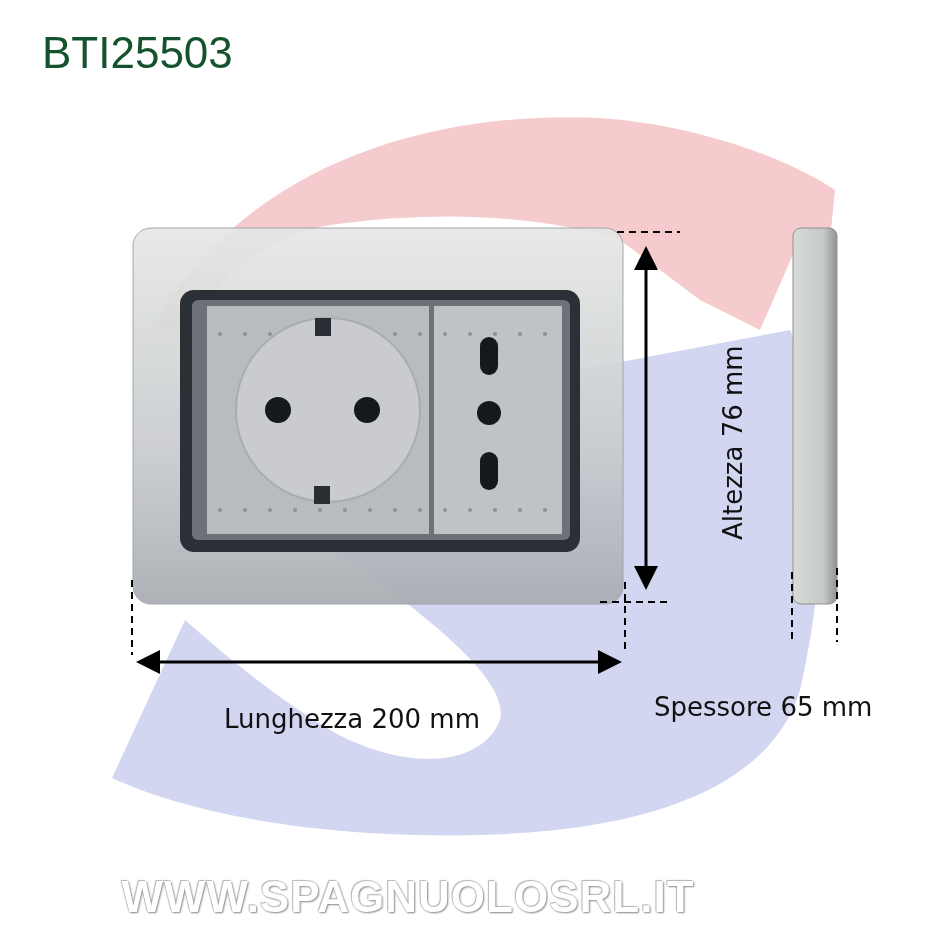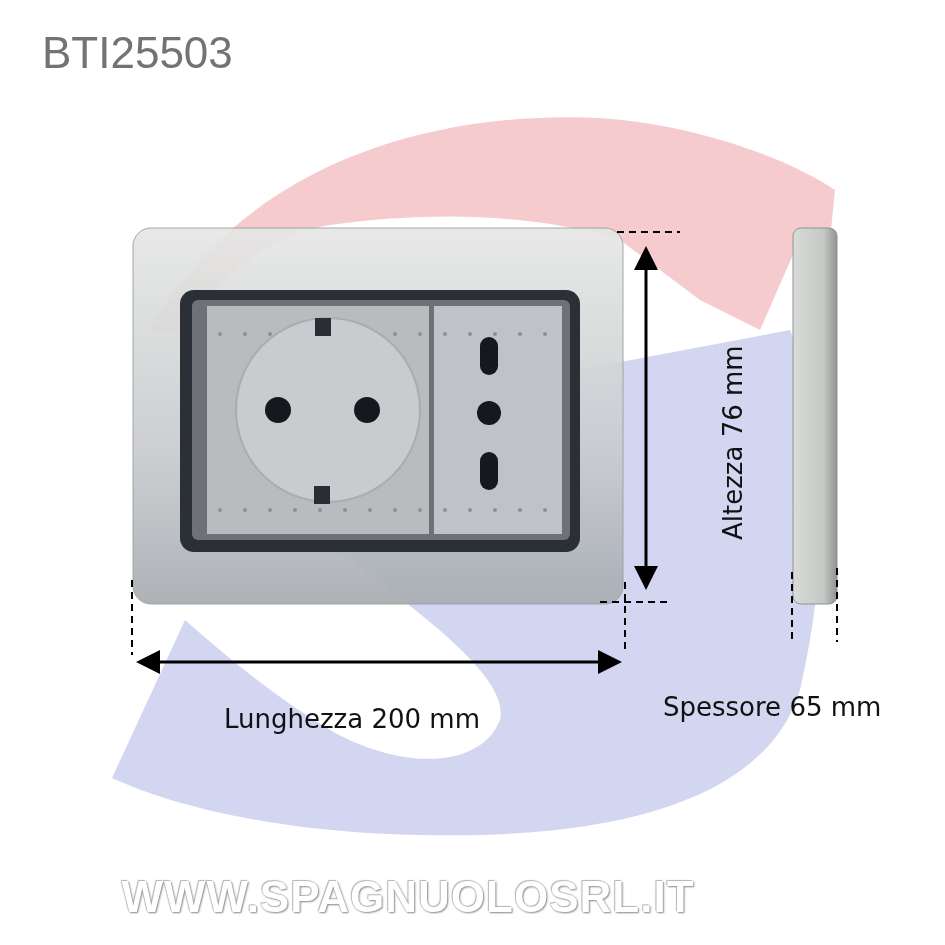--- a/index.html
+++ b/index.html
@@ -1,22 +1,22 @@
 <!DOCTYPE html>
 <html><head>
 <meta charset="utf-8">
 <style>
   html, body { margin:0; padding:0; }
   body { width:945px; height:945px; position:relative; overflow:hidden; background:#ffffff; font-family:"DejaVu Sans", sans-serif; }
   .abs { position:absolute; }
-  #title { left:42px; top:28px; font-size:44px; color:#737373; font-family:"Liberation Sans", sans-serif; letter-spacing:0px; }
+  #title { left:42px; top:28px; font-size:44px; color:#14532d; font-family:"Liberation Sans", sans-serif; letter-spacing:0px; }
   svg.layer { position:absolute; left:0; top:0; }
   .dim-label { position:absolute; color:#111; font-family:"DejaVu Sans", sans-serif; font-size:26px; white-space:nowrap; }
   #len-label { left:224px; top:704px; }
-  #thk-label { left:654px; top:692px;margin-left:9px; }
+  #thk-label { left:654px; top:692px; }
   #hgt-label { left:718px; top:540px; transform-origin:0 0; transform:rotate(-90deg); }
   #watermark { left:0; width:816px; top:872px; text-align:center; font-family:"Liberation Sans", sans-serif; font-weight:bold; font-size:44px; color:#fff;
     text-shadow: 0 0 1px #999, 1px 1px 2px #888, -1px -1px 1px #bbb; letter-spacing:1px; }
 </style>
 </head>
 <body>
 
 <svg class="layer" width="945" height="945">
 
   <path d="M150 330 C 240 170, 420 110, 600 118 C 700 125, 790 160, 835 190 L 830 240 L 795 250 L 760 330 L 700 300 L 620 240 C 540 215, 440 210, 330 225 C 260 235, 210 290, 185 330 Z" fill="#f4c5c8" opacity="0.9"></path>

